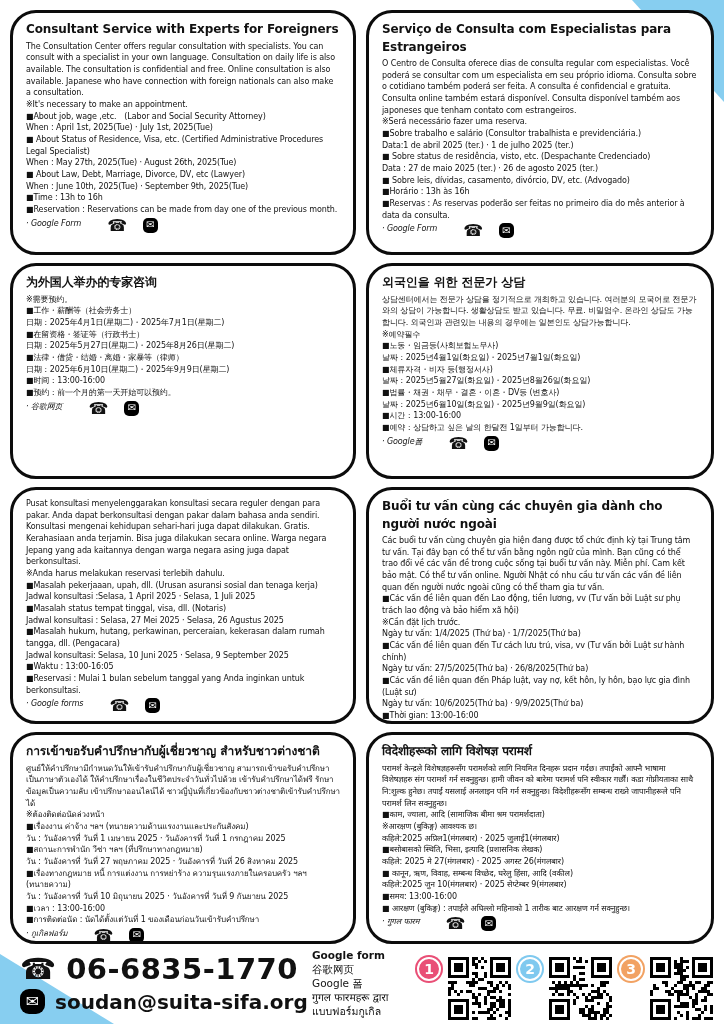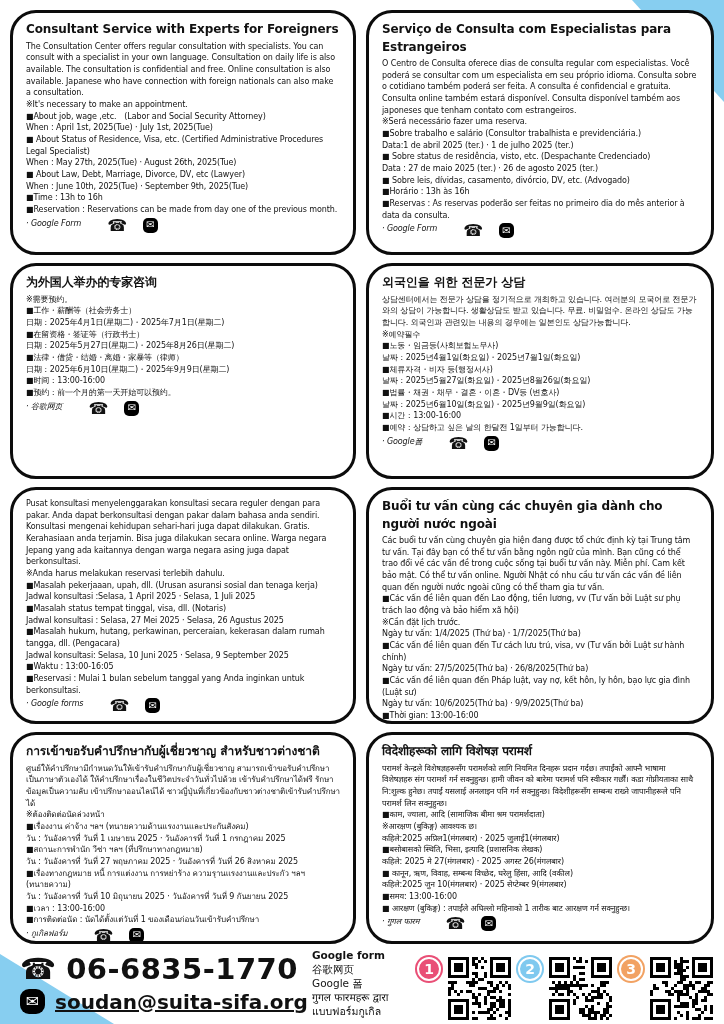--- a/index.html
+++ b/index.html
@@ -48,21 +48,21 @@
 
   .footer { position:relative; z-index:1; display:flex; padding:4px 4px 0 20px; height:80px; }
   .contact { width:292px; display:flex; flex-direction:column; gap:3px; padding-top:4px; }
   .contact-row { display:flex; align-items:center; gap:10px; }
   .phone-glyph { font-size:29px; line-height:1; }
   .phone-number { font-size:29px; font-weight:700; letter-spacing:0.5px; }
   .mail-badge {
     width:25px; height:25px; border-radius:9px; background:#000; color:#fff;
     display:flex; align-items:center; justify-content:center; font-size:16px; flex:0 0 25px;
   }
-  .email-text { font-size:20px; font-weight:700;text-decoration:underline; }
+  .email-text { font-size:20px; font-weight:700; }
 
   .gform { width:98px; font-size:10.5px; line-height:1.33; padding-top:1px; }
   .gform .gform-line:first-child { font-weight:700; }
 
   .qr-group { display:flex; gap:8px; margin-left:8px; padding-top:9px; }
   .qr-item { position:relative; margin-left:30px; }
   .badge {
     position:absolute; left:-31px; top:0;
     width:24px; height:24px; border-radius:50%;
     border:2px solid #fff;
@@ -205,21 +205,21 @@
 
   <article class="box">
     <h2 class="box-title">การเข้าขอรับคำปรึกษากับผู้เชี่ยวชาญ สำหรับชาวต่างชาติ</h2>
     <p class="box-body">ศูนย์ให้คำปรึกษามีกำหนดวันให้เข้ารับคำปรึกษากับผู้เชี่ยวชาญ สามารถเข้าขอรับคำปรึกษาเป็นภาษาตัวเองได้ ให้คำปรึกษาเรื่องในชีวิตประจำวันทั่วไปด้วย เข้ารับคำปรึกษาได้ฟรี รักษาข้อมูลเป็นความลับ เข้าปรึกษาออนไลน์ได้ ชาวญี่ปุ่นที่เกี่ยวข้องกับชาวต่างชาติเข้ารับคำปรึกษาได้</p>
     <div class="box-lines">
         <div class="box-line">※ต้องติดต่อนัดล่วงหน้า</div>
         <div class="box-line">■เรื่องงาน ค่าจ้าง ฯลฯ (ทนายความด้านแรงงานและประกันสังคม)</div>
         <div class="box-line">วัน : วันอังคารที่ วันที่ 1 เมษายน 2025 · วันอังคารที่ วันที่ 1 กรกฎาคม 2025</div>
         <div class="box-line">■สถานะการพำนัก วีซ่า ฯลฯ (ที่ปรึกษาทางกฎหมาย)</div>
         <div class="box-line">วัน : วันอังคารที่ วันที่ 27 พฤษภาคม 2025 · วันอังคารที่ วันที่ 26 สิงหาคม 2025</div>
-        <div class="box-line">■เรื่องทางกฎหมาย หนี้ การแต่งงาน การหย่าร้าง ความรุานแรงงานและประกัว ฯลฯ (ทนายความ)</div>
+        <div class="box-line">■เรื่องทางกฎหมาย หนี้ การแต่งงาน การหย่าร้าง ความรุนแรงภายในครอบครัว ฯลฯ (ทนายความ)</div>
         <div class="box-line">วัน : วันอังคารที่ วันที่ 10 มิถุนายน 2025 · วันอังคารที่ วันที่ 9 กันยายน 2025</div>
         <div class="box-line">■เวลา : 13:00-16:00</div>
         <div class="box-line">■การติดต่อนัด :  นัดได้ตั้งแต่วันที่ 1 ของเดือนก่อนวันเข้ารับคำปรึกษา</div>
       </div>
     <div class="google-row">
       <span class="google-label">· กูเกิลฟอร์ม</span>
       <span class="phone-icon">☎</span>
       <span class="mail-icon">✉</span>
     </div>
   </article>

